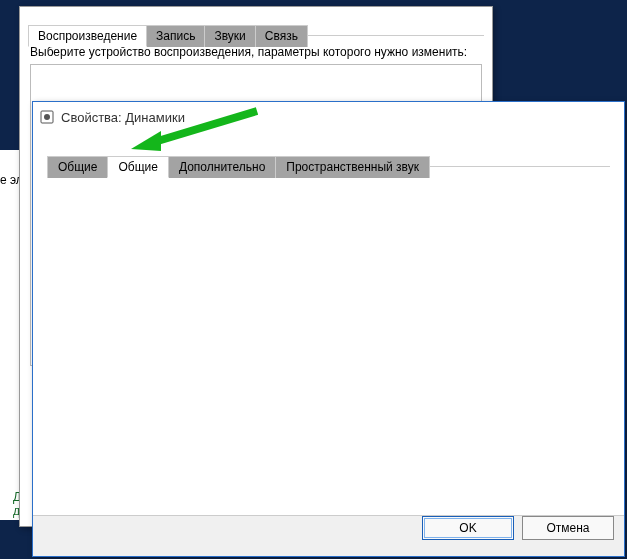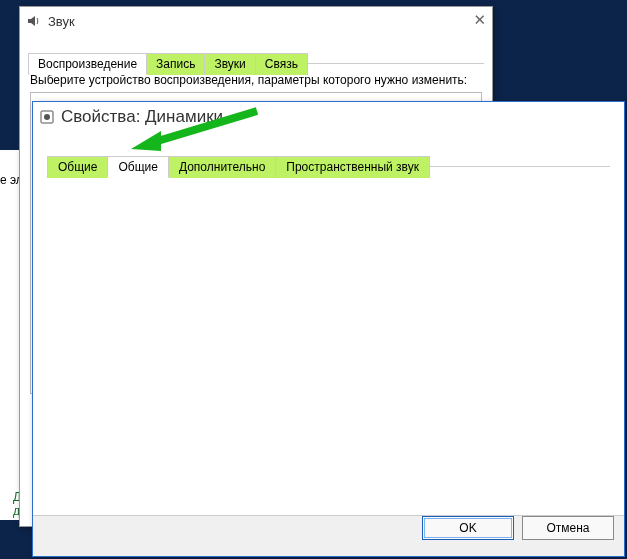--- a/index.html
+++ b/index.html
@@ -8,27 +8,27 @@
   
   #sound-win{left:19px;top:6px;width:474px;height:521px;}
   .titlebar{height:28px;display:flex;align-items:center;padding:0 6px;position:relative;}
   .title-icon{width:16px;height:16px;margin-right:6px;display:flex;align-items:center;justify-content:center;}
   .title-text{font-size:13px;color:#333;}
   .close-x{position:absolute;right:6px;top:4px;font-size:15px;color:#666;font-family:Arial;}
   .body-pad{padding:4px 8px 8px 8px;}
   .tabstrip{display:flex;border-bottom:1px solid #ccc;margin-top:2px;}
   .tab{padding:3px 9px;border:1px solid #ccc;border-bottom:none;background:#fff;margin-right:-1px;font-size:12px;position:relative;top:12px;}
   .tab.active{background:#fff;border-bottom:1px solid #fff;z-index:2;}
-  .tab.inactive{background:#bef264;}
+  .tab.inactive{background:#a3a3a3;}
   .instruct{font-size:12px;margin:8px 2px 4px 2px;line-height:1.35;}
   .list-recess{border:1px solid #bbb;margin:2px 2px 0 2px;height:300px;background:#fff;}
   
   #props-win{left:32px;top:101px;width:593px;height:456px;border:1px solid #2a6fc9;}
   #props-win .titlebar{height:30px;}
-  #props-win .title-text{font-size:17px;}
+  #props-win .title-text{font-size:13px;}
   .props-body{padding:4px 14px 8px 14px;}
   .tabstrip2{display:flex;border-bottom:1px solid #ccc;margin-top:8px;}
   .tabstrip2 .tab{padding:3px 10px;}
   
   .green-box{border:4px solid #14b61b;margin-top:22px;padding:12px 8px 30px 8px;width:355px;}
   .grp{border:1px solid #d5d5d5;padding:7px 8px 12px 8px;position:relative;}
   .grp-label{position:absolute;top:-9px;left:6px;background:#fff;padding:0 3px;font-size:12px;}
   .grp-row{display:flex;align-items:center;gap:6px;margin-top:4px;}
   .slider-wrap{flex:0 0 158px;height:20px;border:1px dotted #888;position:relative;display:flex;align-items:center;padding:0 4px;}
   .slider-track{height:3px;background:#d0d6de;flex:1;position:relative;}
@@ -51,30 +51,20 @@
 <body>
 
 <div class="side-glimpse"></div>
 <div style="position:absolute;left:0;top:173px;font-size:12px;background:#fff;">е эл</div>
 <div class="side-txt">
   <span>Диспе</span><br>
   <span>данны</span>
 </div>
 
 <div id="sound-win" class="win">
-  <div class="titlebar">
-    <span class="title-icon">
-      <svg width="16" height="16" viewBox="0 0 16 16">
-          <path d="M2 6h3l4-3v10l-4-3H2z" fill="#555"></path>
-          <path d="M11 5c1 1 1 5 0 6" stroke="#555" fill="none"></path>
-        </svg>
-    </span>
-    <span class="title-text">Звук</span>
-    <span class="close-x">✕</span>
-  </div>
   <div class="body-pad">
     <div class="tabstrip">
       <div class="tab active">Воспроизведение</div>
       <div class="tab inactive">Запись</div>
       <div class="tab inactive">Звуки</div>
       <div class="tab inactive">Связь</div>
     </div>
     <div class="instruct">Выберите устройство воспроизведения, параметры которого нужно изменить:</div>
     <div class="list-recess"></div>
   </div>

